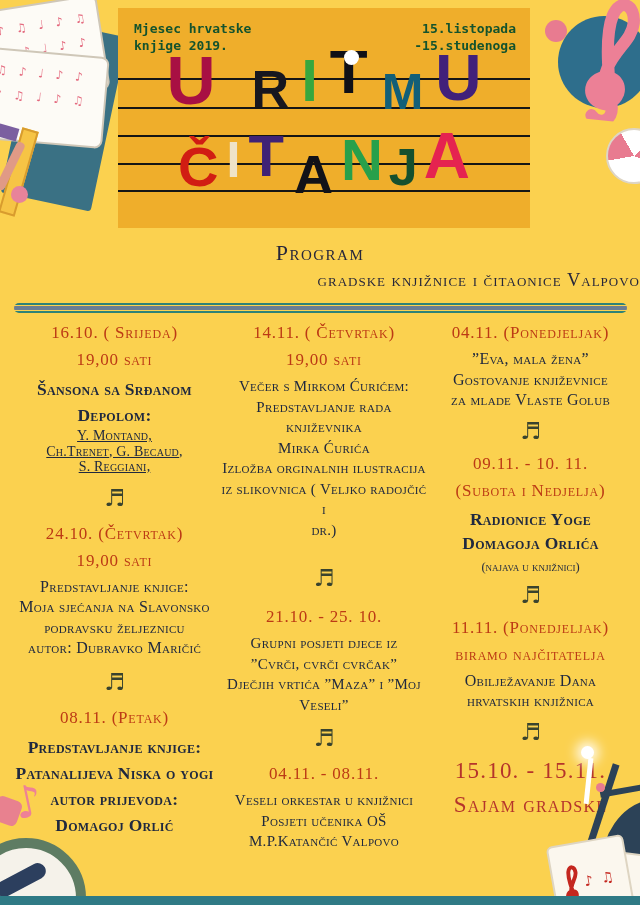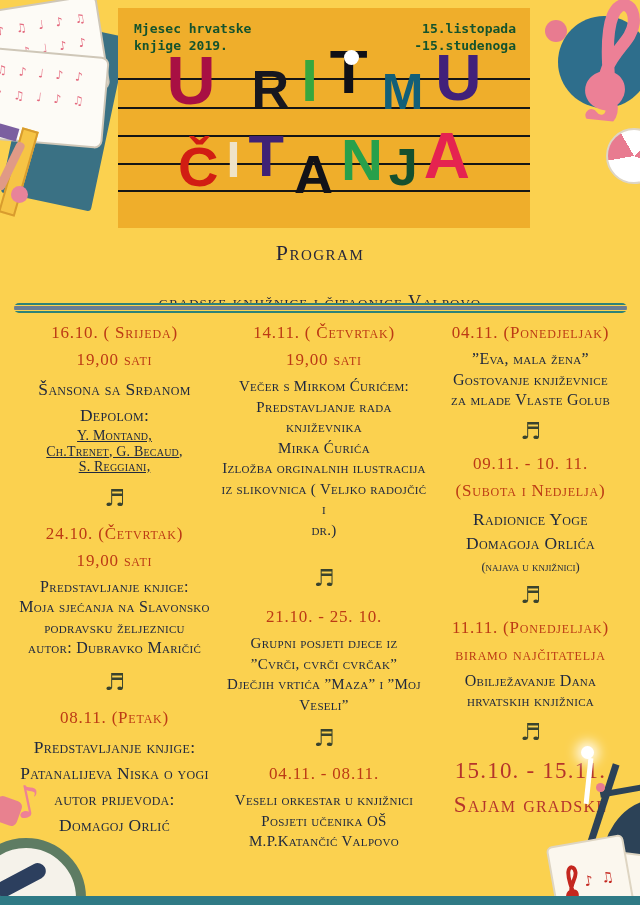--- a/index.html
+++ b/index.html
@@ -16,36 +16,36 @@
   .trow{position:absolute;left:0;right:0;display:flex;justify-content:center;align-items:flex-start;
         font-family:"Liberation Sans",sans-serif;font-weight:800;}
   #trow1{top:36px;} #trow2{top:120px;}
   .tletter{display:inline-block;line-height:0.9;}
   .idot{position:absolute;width:15px;height:15px;border-radius:50%;background:#fff;left:226px;top:42px;}
 
   
   .program{position:absolute;top:240px;left:0;right:0;text-align:center;color:#27273a;
            font-variant:small-caps;}
   .program-title{font-size:22px;letter-spacing:1.5px;line-height:26px;}
-  .program-sub{font-size:18.5px;letter-spacing:1px;line-height:24px;margin-top:24px;}
+  .program-sub{font-size:18.5px;letter-spacing:1px;line-height:24px;margin-top:2px;text-align:right;}
 
   
   .sep{position:absolute;top:303px;left:14px;right:13px;height:10px;border-radius:6px;
        background:linear-gradient(#2f8277 0 2px,#fbd14f 2px 3px,#6c7d92 3px 7px,#fbd14f 7px 8px,#2f8277 8px 10px);}
 
   
   .col{position:absolute;top:322px;text-align:center;font-variant:small-caps;color:#20293f;}
   #col1{left:12px;width:205px;}
   #col2{left:218px;width:212px;}
   #col3{left:428px;width:205px;}
   .ln-d{color:#bc3a15;font-size:17px;line-height:21px;margin:0 0 6px;letter-spacing:.8px;}
   .ln-dl{color:#b5342b;font-size:23px;line-height:30px;margin:4px 0;letter-spacing:1.2px;}
   .ln-t{font-size:16px;line-height:20.5px;letter-spacing:.3px;}
   #col2 .ln-t{font-size:15px;}
-  .ln-tl{font-size:17.5px;line-height:26px;letter-spacing:.3px;}
+  .ln-tl{font-size:17.5px;line-height:26px;letter-spacing:.3px;font-weight:bold;}
   .ln-ts{font-size:14px;line-height:15.5px;letter-spacing:.2px;text-decoration:underline;}
   .ln-tt{font-size:12.5px;line-height:16px;margin-top:4px;}
   .event{margin-bottom:0;}
   .orn{font-size:23px;line-height:24px;margin:11px 0 13px;color:#39432e;
        font-family:"DejaVu Sans",sans-serif;}
   #col2 .event:nth-child(1) .orn{margin-top:26px;}
   #col2 .event:nth-child(2){margin-top:16px;}
   #col3 .orn{margin:8px 0 10px;}
   #col3 .ln-tl{line-height:24px;}
   #col3 .event:nth-child(4){margin-top:12px;}

